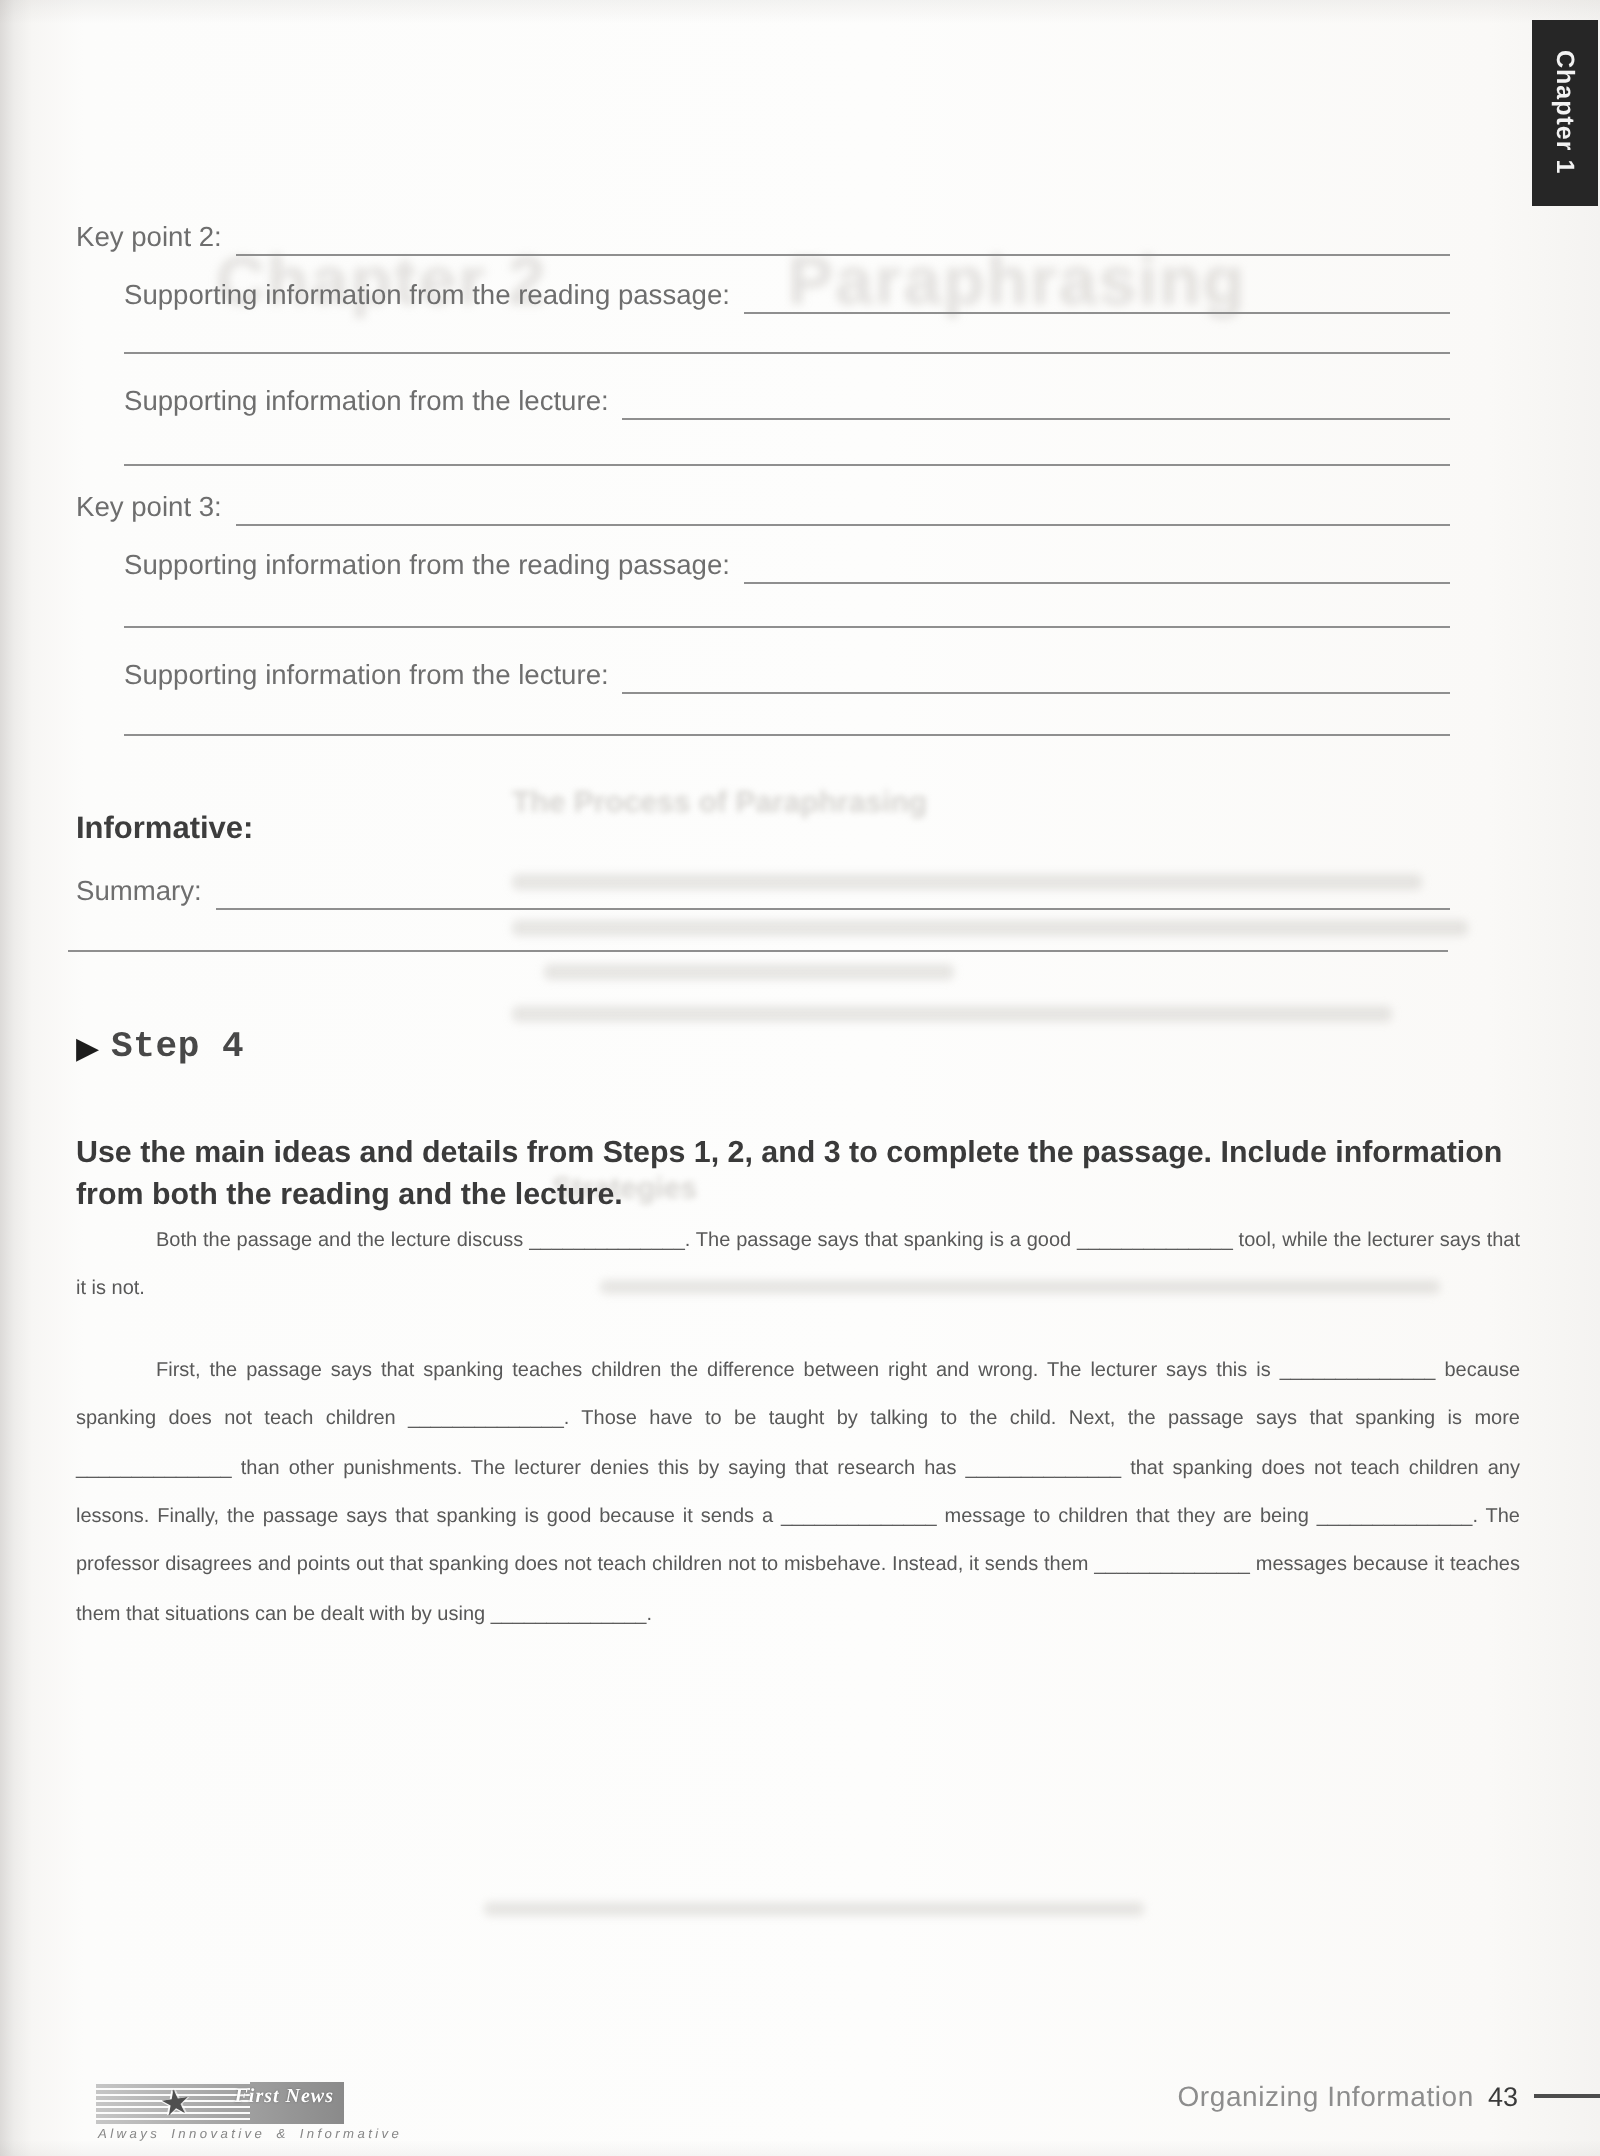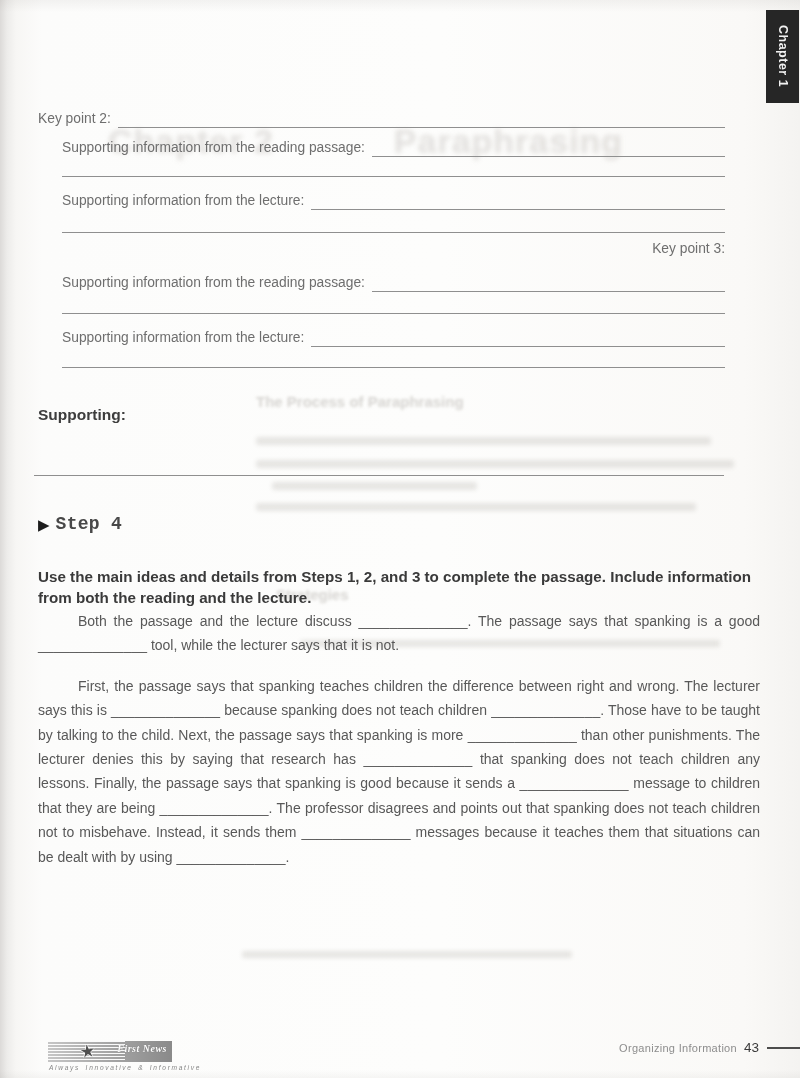--- a/index.html
+++ b/index.html
@@ -30,37 +30,37 @@
   .fill{flex:1;border-bottom:1px solid #8f8f8f;margin-left:7px;}
   .hline{position:absolute;border-top:1px solid #8f8f8f;height:0;}
 
   .conclusion{position:absolute;left:38px;top:406px;font-size:15.5px;font-weight:bold;color:#3d3d3d;}
 
   
   .step-head{position:absolute;left:38px;top:514px;display:flex;align-items:center;color:#484848;}
   .step-head .tri{font-size:15px;color:#1c1c1c;margin-right:6px;line-height:1;}
   .step-head .t{font-size:18px;font-weight:bold;letter-spacing:0.3px;font-family:Liberation Mono, monospace;}
   .instructions{position:absolute;left:38px;top:566px;width:724px;font-size:15.2px;line-height:21px;font-weight:bold;color:#3a3a3a;}
-  .passage{position:absolute;left:38px;top:609px;width:722px;font-size:14px;line-height:24.4px;color:#585858;text-align:justify;}
+  .passage{position:absolute;left:38px;top:609px;width:722px;font-size:10px;line-height:24.4px;color:#585858;text-align:justify;}
   .passage p{margin:0 0 0 0;text-indent:40px;}
   .passage p + p{margin-top:16px;}
 
   
   .logo-box{position:absolute;left:48px;top:1041px;width:124px;height:21px;
     background:linear-gradient(90deg,#c6c6c6 0%,#a8a8a8 45%,#8a8a8a 100%);overflow:hidden;}
   .logo-stripes{position:absolute;left:0;top:0;width:62%;height:100%;
     background:repeating-linear-gradient(180deg,rgba(255,255,255,0.95) 0 1px,rgba(255,255,255,0) 1px 3px);}
   .logo-star{position:absolute;left:32px;top:0px;font-size:17px;color:#4f4f4f;
     text-shadow:-1px 0 0 rgba(255,255,255,0.9),1px 0 0 rgba(255,255,255,0.6);transform:rotate(-8deg);}
   .logo-name{position:absolute;right:5px;top:2px;font-family:"Liberation Serif", serif;font-style:italic;font-weight:bold;
     font-size:10px;color:#ffffff;letter-spacing:0.5px;text-shadow:0 0 1px rgba(60,60,60,0.55);}
   .logo-tagline{position:absolute;left:49px;top:1064px;font-size:6.6px;font-style:italic;color:#868686;
     letter-spacing:1.7px;word-spacing:2px;white-space:nowrap;}
   .pageinfo{position:absolute;right:0;top:1040px;display:flex;align-items:center;}
-  .pageinfo .sec{font-size:11px;color:#8d8d8d;letter-spacing:0.3px;}
+  .pageinfo .sec{font-size:14px;color:#8d8d8d;letter-spacing:0.3px;}
   .pageinfo .num{font-size:13.5px;font-weight:normal;color:#3a3a3a;margin-left:7px;}
   .pageinfo .dash{width:33px;border-top:2px solid #4c4c4c;margin-left:8px;}
 </style>
 </head>
 <body>
 
 <div class="page">
 
   <div class="ghost ghost-banner">
     <span>Chapter 2</span><span class="gb2">Paraphrasing</span>
@@ -86,36 +86,40 @@
     <span class="lbl">Supporting information from the reading passage:</span>
     <span class="fill"></span>
   </div>
   <div class="hline" style="left:62px;top:176px;width:663px;"></div>
   <div class="row" style="left:62px;top:188px;right:75px;">
     <span class="lbl">Supporting information from the lecture:</span>
     <span class="fill"></span>
   </div>
   <div class="hline" style="left:62px;top:232px;width:663px;"></div>
 
-  <div class="row" style="left:38px;top:241px;right:75px;flex-direction:column;">
+  <div class="row" style="left:38px;top:241px;right:75px;">
     <span class="lbl">Key point 3:</span>
     <span class="fill"></span>
   </div>
   <div class="row" style="left:62px;top:270px;right:75px;">
     <span class="lbl">Supporting information from the reading passage:</span>
     <span class="fill"></span>
   </div>
   <div class="hline" style="left:62px;top:313px;width:663px;"></div>
   <div class="row" style="left:62px;top:325px;right:75px;">
     <span class="lbl">Supporting information from the lecture:</span>
     <span class="fill"></span>
   </div>
   <div class="hline" style="left:62px;top:367px;width:663px;"></div>
 
-  <div class="conclusion">Supporting:</div>
+  <div class="conclusion">Informative:</div>
+  <div class="row" style="left:38px;top:433px;right:75px;">
+    <span class="lbl">Summary:</span>
+    <span class="fill"></span>
+  </div>
   <div class="hline" style="left:34px;top:475px;width:690px;"></div>
 
   <div class="step-head">
     <span class="tri">▶</span>
     <span class="t">Step 4</span>
   </div>
   <div class="instructions">Use the main ideas and details from Steps 1, 2, and 3 to complete the passage. Include information from both the reading and the lecture.</div>
 
   <div class="passage">
     <p>Both the passage and the lecture discuss ______________. The passage says that spanking is a good ______________ tool, while the lecturer says that it is not.</p>

